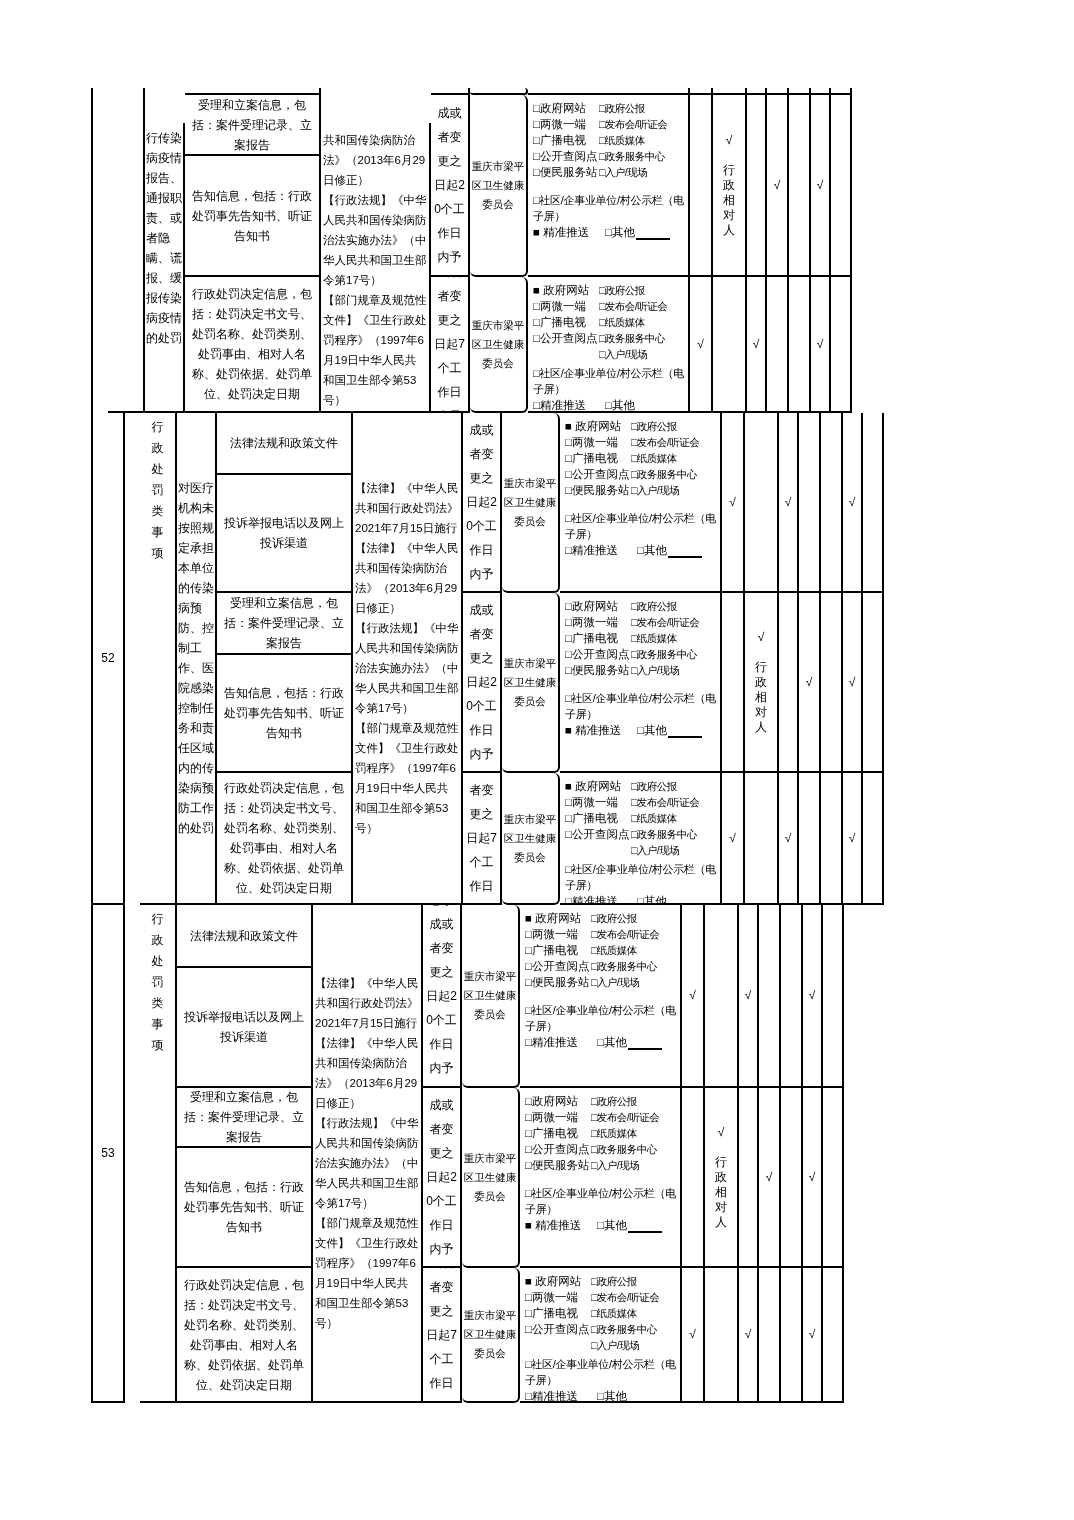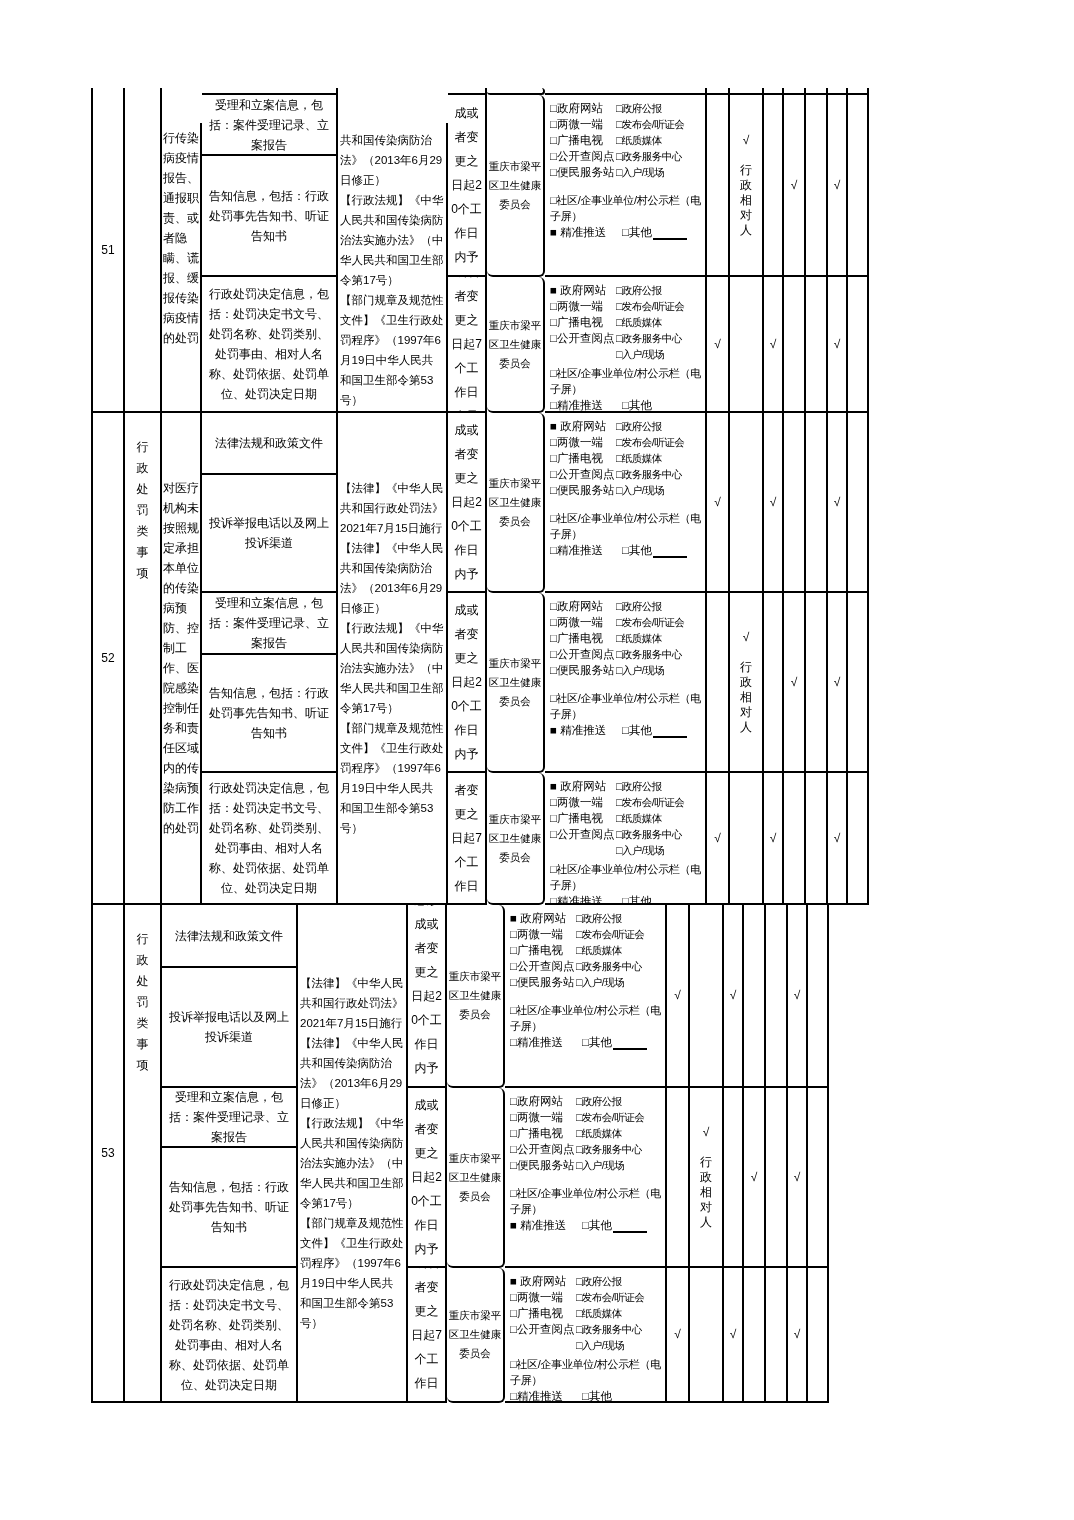--- a/index.html
+++ b/index.html
@@ -7,21 +7,21 @@
   .page{position:relative;width:1074px;height:1520px;background:#fff;overflow:hidden;}
   .table{position:absolute;left:91px;top:88px;width:800px;border-left:2px solid #000;}
   .trow{display:flex;align-items:stretch;}
   .cell{box-sizing:border-box;flex-shrink:0;border-right:2px solid #000;border-bottom:2px solid #000;
         overflow:hidden;display:flex;align-items:center;justify-content:center;
         text-align:center;font-size:12px;line-height:20px;}
   .stack{display:flex;flex-direction:column;flex-shrink:0;}
   .blockrow{display:flex;align-items:stretch;}
   
   .cno{width:32px;}
-  .ccat{width:37px;align-items:flex-start;padding-top:24px;}
+  .ccat{width:37px;align-items:flex-start;padding-top:4px;margin-left:15px;}
   .citem{width:40px;}
   .w136{width:136px;}
   .clegal{width:110px;}
   .ctime{width:39px;line-height:24px;padding:0 2px;word-break:break-all;}
   .corg{width:58px;font-size:10.5px;line-height:19px;padding:0 1px;border-radius:6px;}
   .cch{width:162px;flex-direction:column;align-items:flex-start;justify-content:flex-start;
        padding:5px 0 0 5px;font-size:11.5px;line-height:16px;text-align:left;}
   .w23{width:23px;} .w34{width:34px;} .w20{width:20px;} .w22{width:22px;} .w21{width:21px;}
   
   .top{align-items:flex-start;margin-top:35px;}
@@ -43,21 +43,20 @@
   .ncv{width:13px;margin:0 auto;text-align:center;line-height:15px;font-size:12px;
        word-break:break-all;white-space:pre-line;}
 </style>
 </head>
 <body>
 
 <div class="page">
 <div class="table">
 
   <div class="trow" style="height:325px">
-    <div class="cell cno">51</div>
     <div class="cell ccat">
           <div class="vtext"></div>
         </div>
     <div class="cell citem top">
           <div class="itemtext">行传染病疫情报告、通报职责、或者隐瞒、谎报、缓报传染病疫情的处罚</div>
         </div>
     <div class="stack">
       <div class="cell w136" style="height:7px"></div>
       <div class="cell w136" style="height:61px">
             <div class="subtext">受理和立案信息，包括：案件受理记录、立案报告</div>

